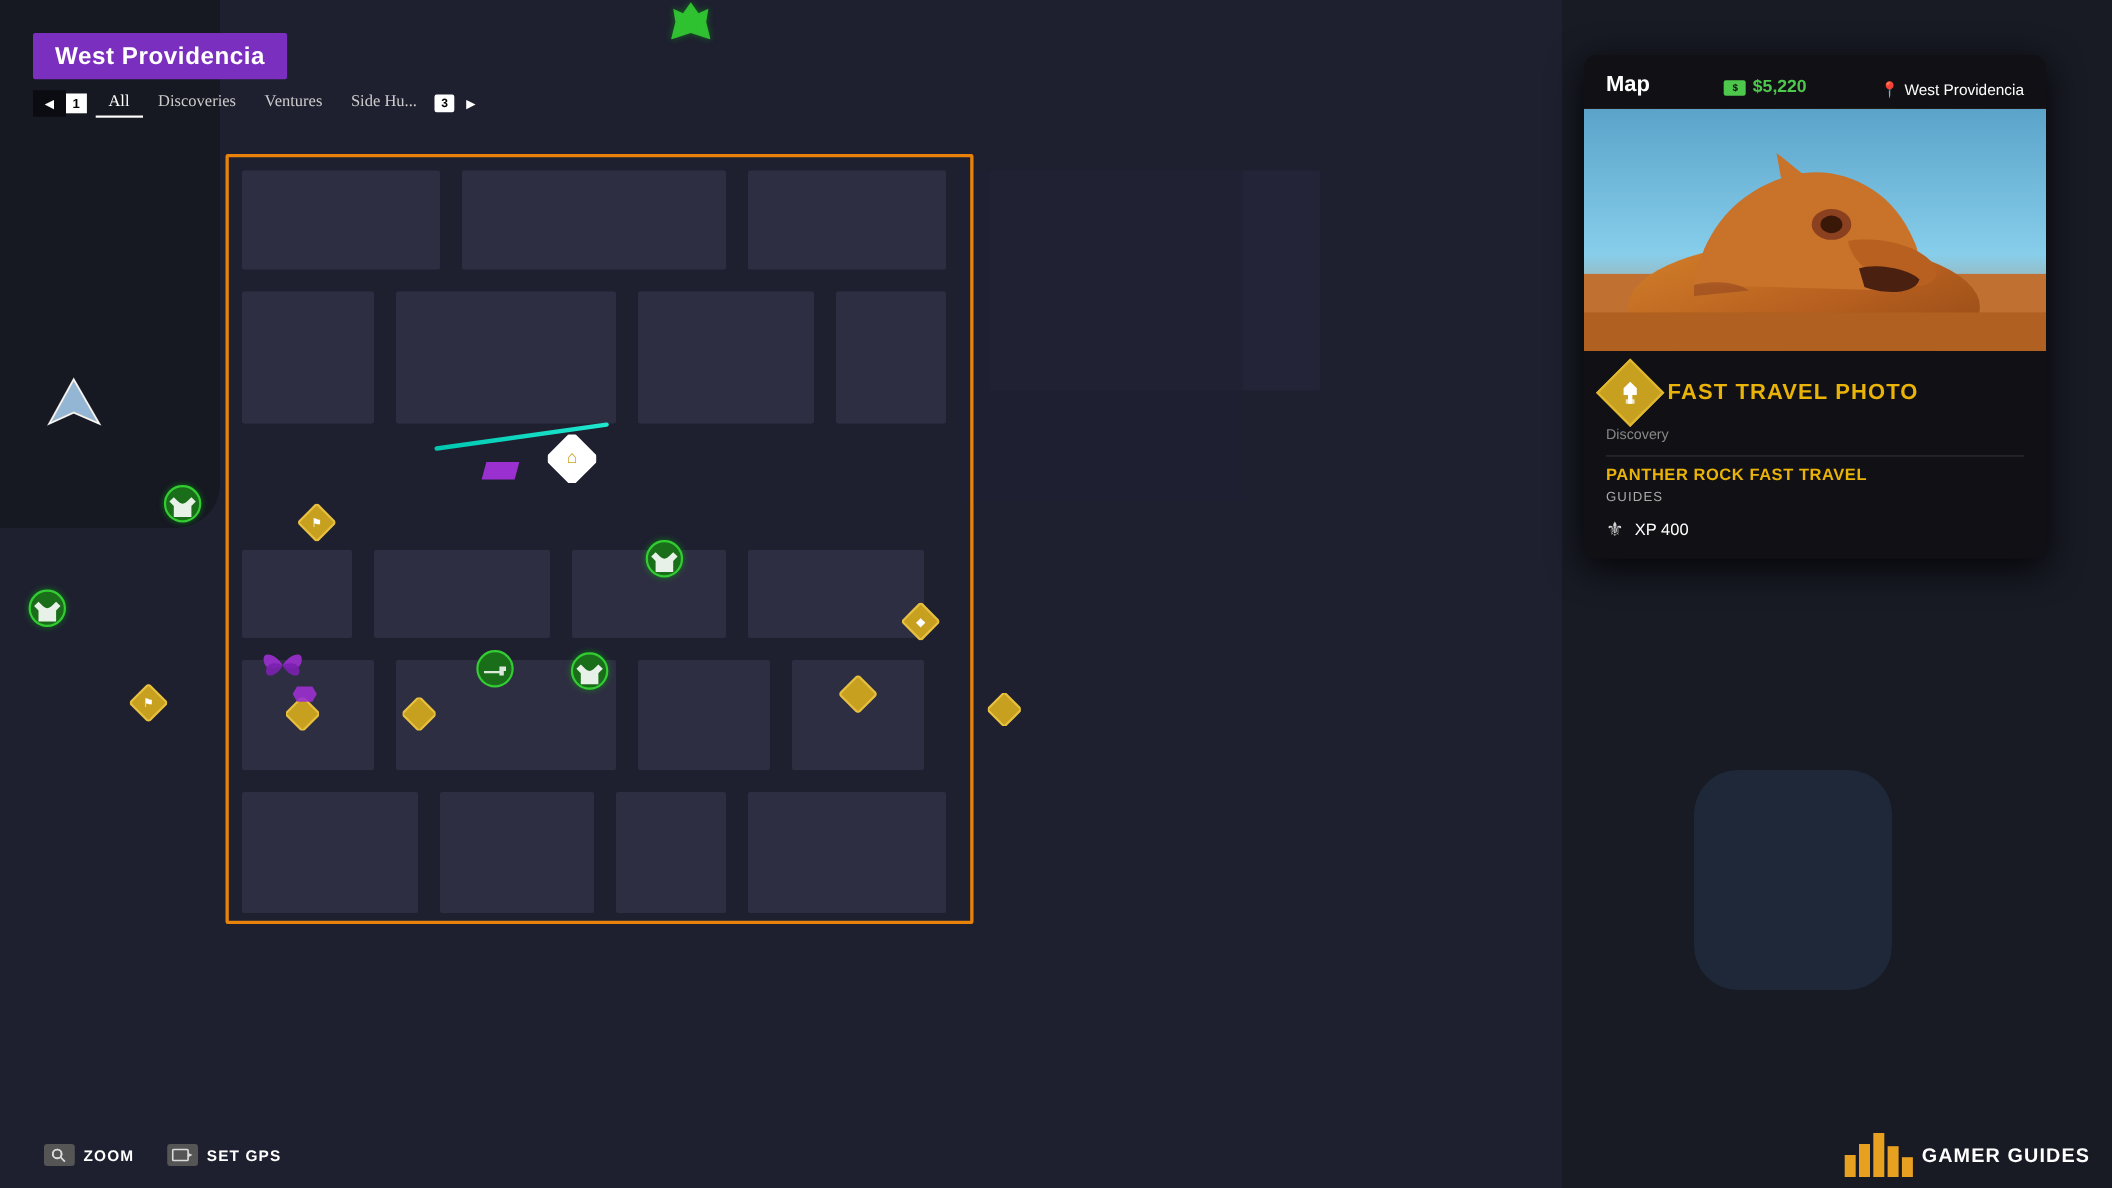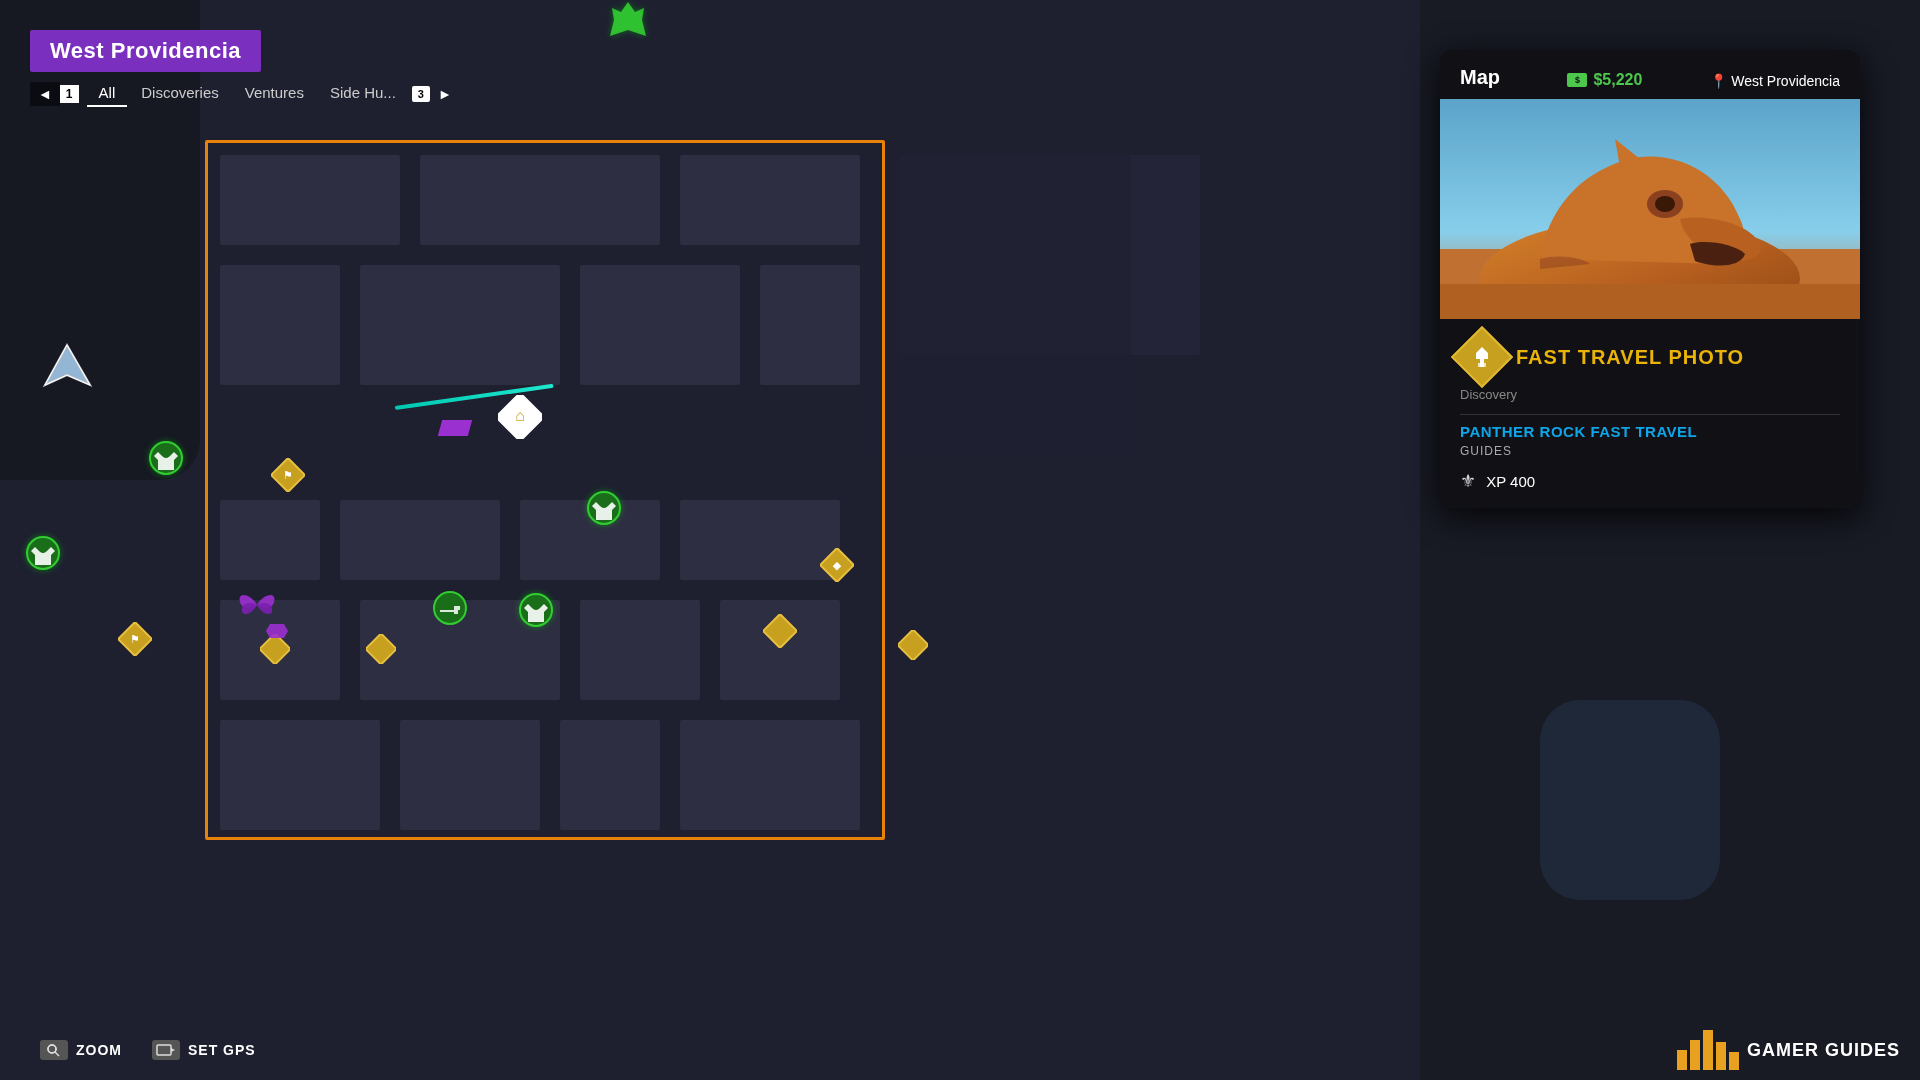--- a/index.html
+++ b/index.html
@@ -98,20 +98,21 @@
       gap: 2px;
       align-items: center;
     }
 
     .filter-tab {
       color: #ccc;
       font-size: 15px;
       padding: 4px 12px;
       cursor: pointer;
       border-bottom: 2px solid transparent;
+      font-family: Liberation Serif, serif;
     }
 
     .filter-tab.active {
       color: white;
       border-bottom: 2px solid white;
     }
 
     .filter-badge {
       background: #fff;
       color: #000;
@@ -315,21 +316,21 @@
       margin-bottom: 12px;
     }
 
     .panel-divider {
       height: 1px;
       background: #333;
       margin: 8px 0;
     }
 
     .panel-mission-name {
-      color: #0ea5e9;
+      color: #eab308;
       font-size: 15px;
       font-weight: bold;
       letter-spacing: 0.5px;
       margin-bottom: 4px;
     }
 
     .panel-rewards-label {
       color: #aaa;
       font-size: 12px;
       letter-spacing: 1px;

